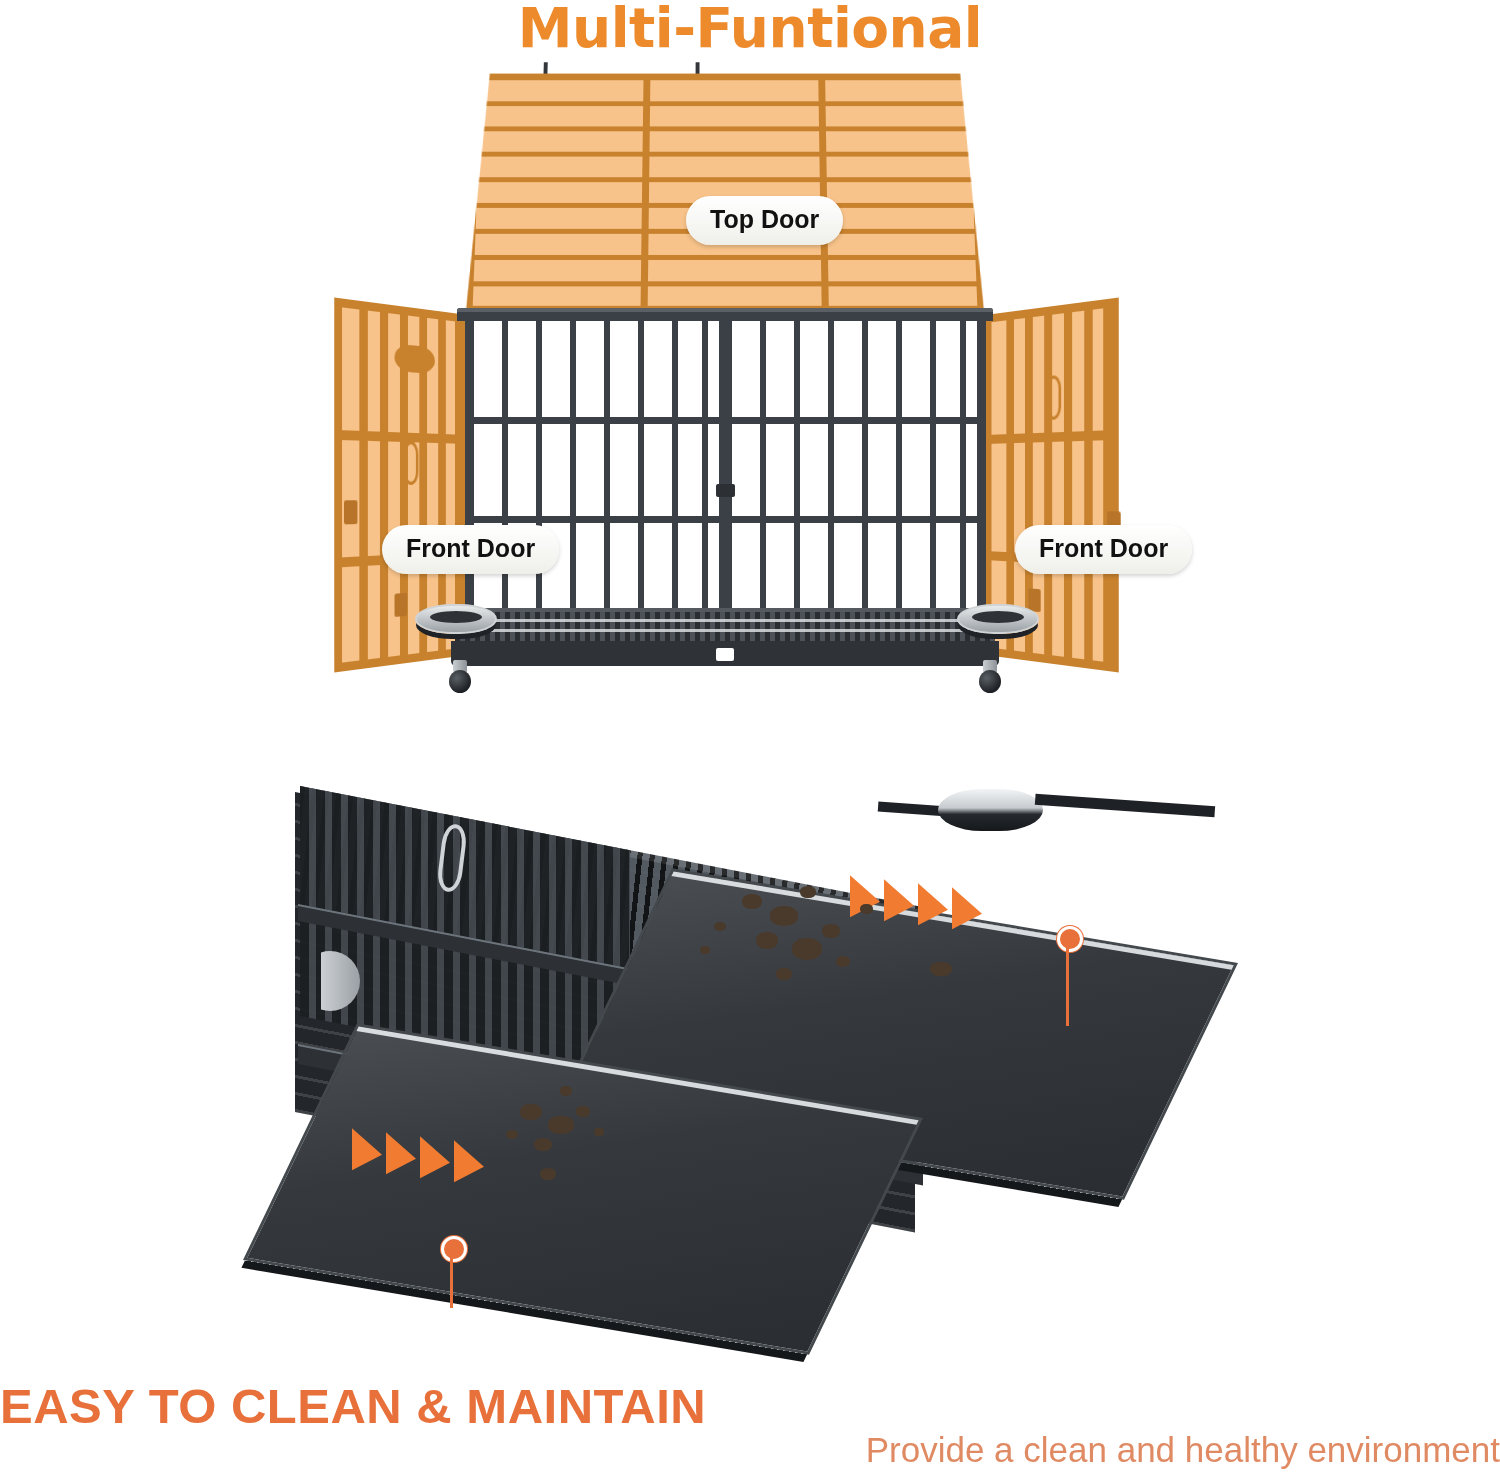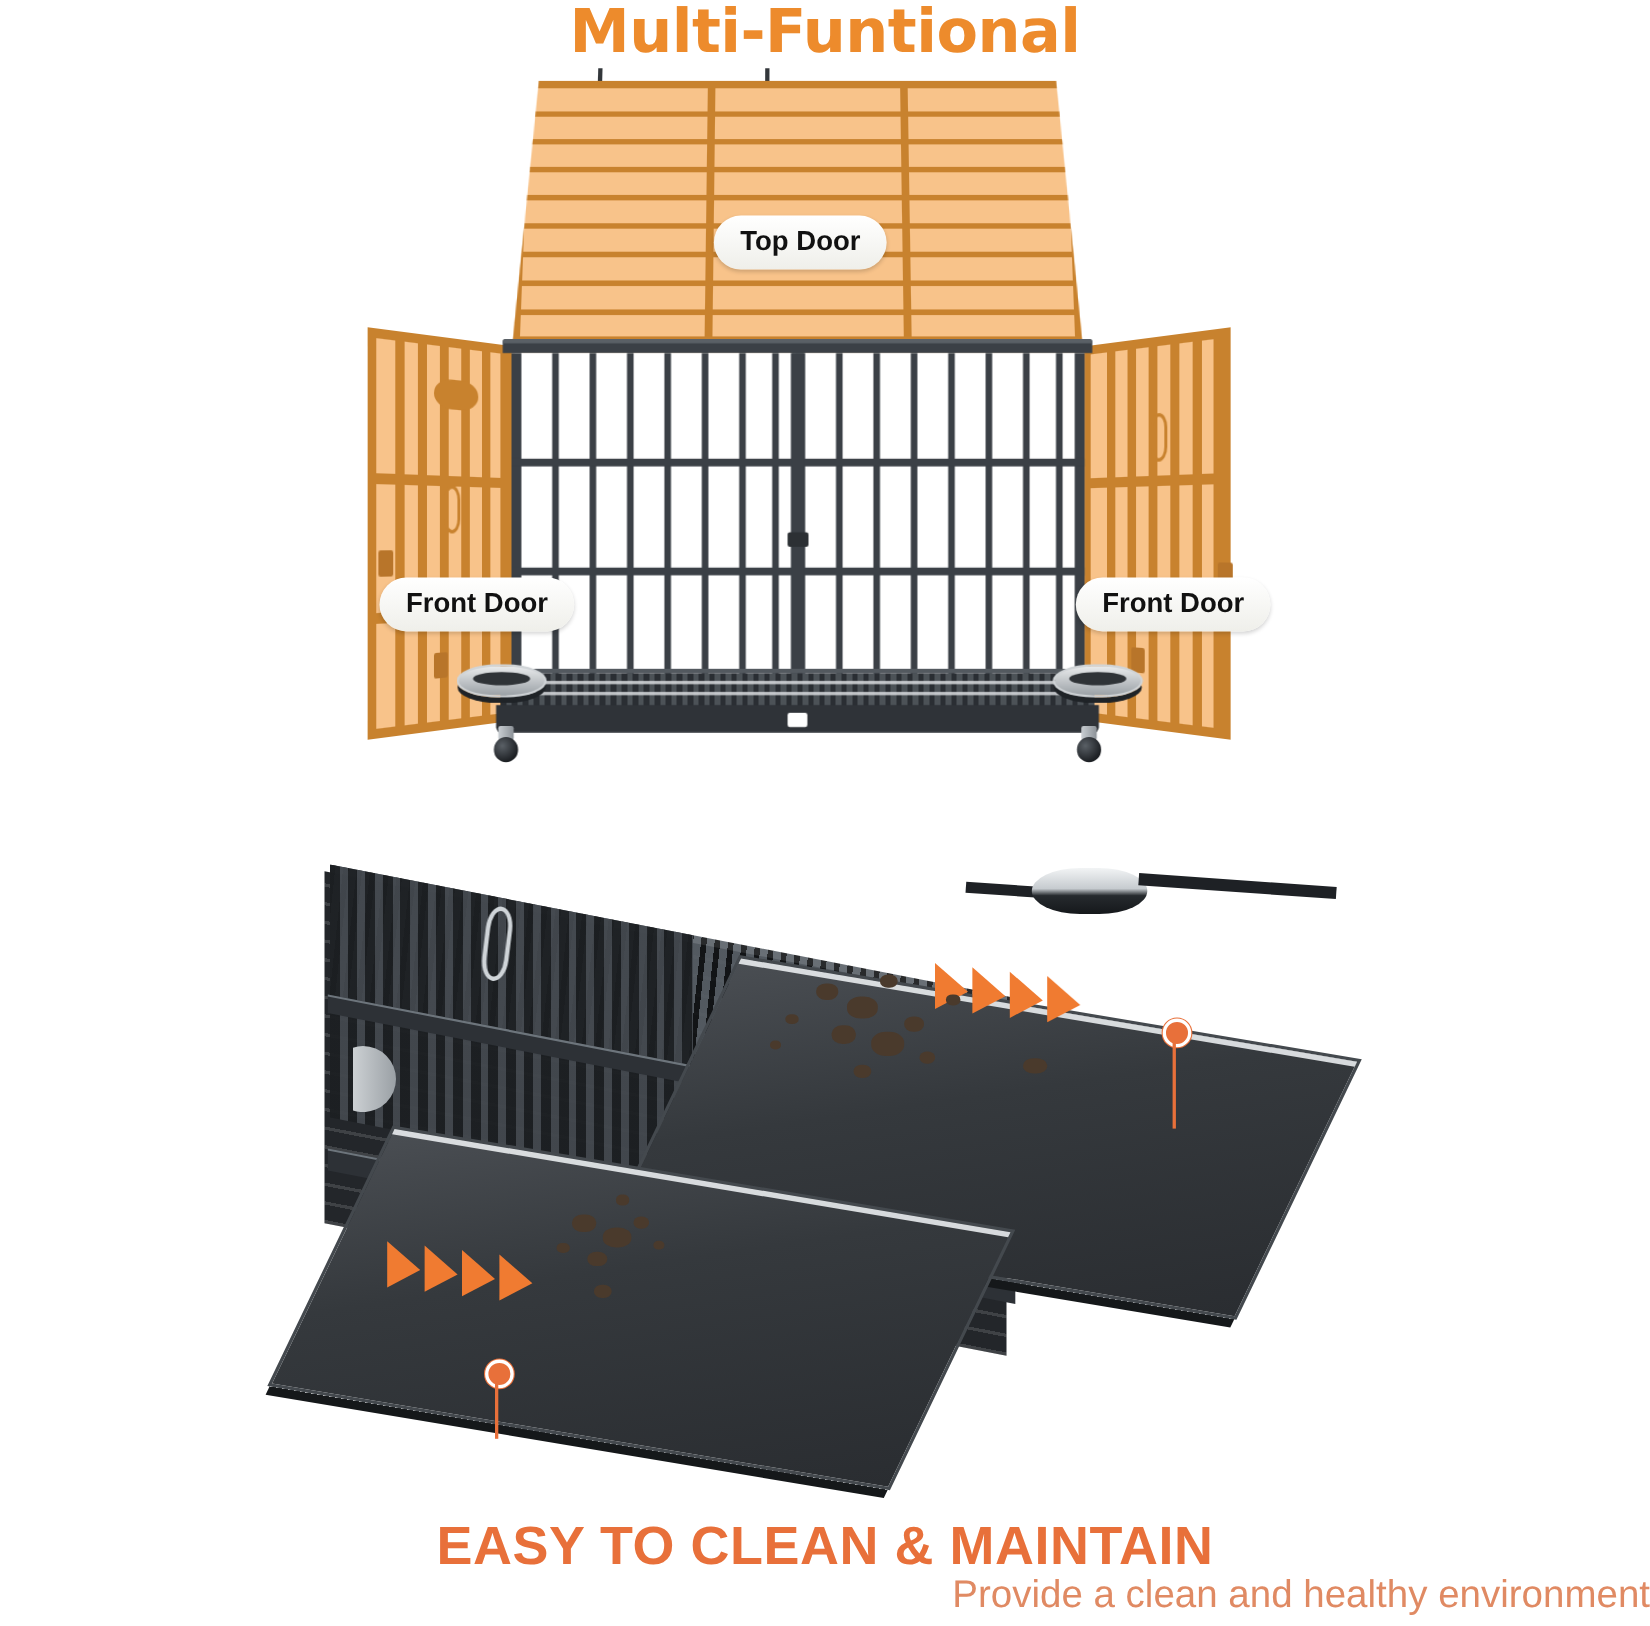--- a/index.html
+++ b/index.html
@@ -262,20 +262,21 @@
     position: absolute;
     background: linear-gradient(#ffffff,#efefea);
     border-radius: 30px;
     color: #111111;
     font-weight: bold;
     font-size: 25px;
     padding: 9px 24px 11px 24px;
     white-space: nowrap;
     box-shadow: 0 2px 4px rgba(0,0,0,.18);
     font-family: "Liberation Sans", sans-serif;
+    margin-left: 37px;
   }
   .pill-top   { left: 649px;  top: 136px; }
   .pill-fl    { left: 345px;  top: 465px; }
   .pill-fr    { left: 978px;  top: 465px; }
 
   
   .banner {
     position: absolute;
     left: 0;
     top: 700px;
@@ -441,21 +442,20 @@
     font-family: "Liberation Sans", sans-serif;
   }
   .tag-removal { left: 968px; top: 1025px; }
   .tag-tray    { left: 355px; top: 1306px; }
 
   
   .foot-title {
     position: absolute;
     left: 0; top: 1378px;
     width: 1500px;
-    text-align: center;
     color: #E8703A;
     font-weight: bold;
     font-size: 49px;
     letter-spacing: .5px;
     font-family: "Liberation Sans Narrow","Liberation Sans",sans-serif;
     white-space: nowrap;
   }
   .foot-sub {
     position: absolute;
     left: 0; top: 1430px;

